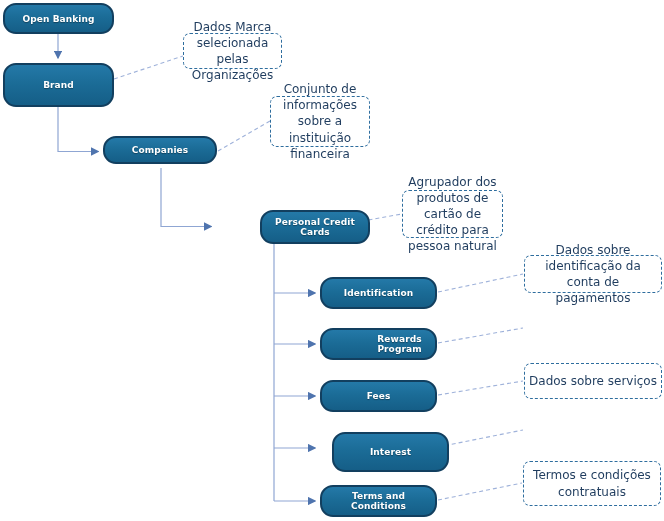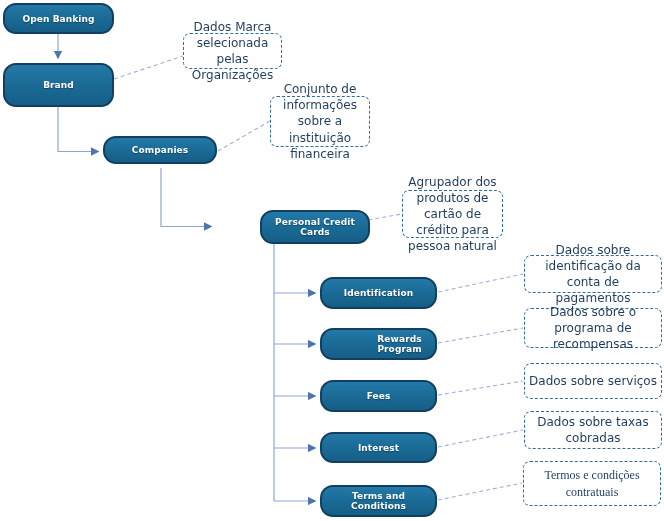--- a/index.html
+++ b/index.html
@@ -95,33 +95,31 @@
   <div class="node" style="left:103px; top:136px; width:114px; height:28px;">Companies</div>
 
   <div class="node" style="left:216px; top:210px; width:110px; height:34px;margin-left:44px;">Personal Credit Cards</div>
 
   <div class="node" style="left:320px; top:277px; width:117px; height:32px;">Identification</div>
 
   <div class="node" style="left:320px; top:328px; width:117px; height:32px;padding-left:44px;">Rewards Program</div>
 
   <div class="node" style="left:320px; top:380px; width:117px; height:32px;">Fees</div>
 
-  <div class="node" style="left:320px; top:432px; width:117px; height:31px;">Interest</div>
+  <div class="node" style="left:332px; top:432px; width:117px; height:40px;">Interest</div>
 
   <div class="node" style="left:320px; top:485px; width:117px; height:32px;">Terms and Conditions</div>
 
   <div class="callout" style="left:183px; top:33px; width:99px; height:36px;">Dados Marca selecionada pelas Organizações</div>
 
   <div class="callout" style="left:270px; top:96px; width:100px; height:51px;">Conjunto de informações sobre a instituição financeira</div>
 
   <div class="callout" style="left:402px; top:190px; width:101px; height:48px;">Agrupador dos produtos de cartão de crédito para pessoa natural</div>
 
   <div class="callout" style="left:524px; top:255px; width:138px; height:38px;">Dados sobre identificação da conta de pagamentos</div>
 
-  <div class="callout" style="left:524px; top:308px; width:138px; height:40px;">Dados sobre o programa de recompensas</div>
 
   <div class="callout" style="left:524px; top:363px; width:138px; height:36px;">Dados sobre serviços</div>
 
-  <div class="callout" style="left:524px; top:411px; width:138px; height:38px;">Dados sobre taxas cobradas</div>
 
-  <div class="callout" style="left:523px; top:461px; width:138px; height:45px;font-family:Liberation Serif, serif;">Termos e condições contratuais</div>
+  <div class="callout" style="left:523px; top:461px; width:138px; height:45px;">Termos e condições contratuais</div>
 
 </div>
 
 </body></html>

